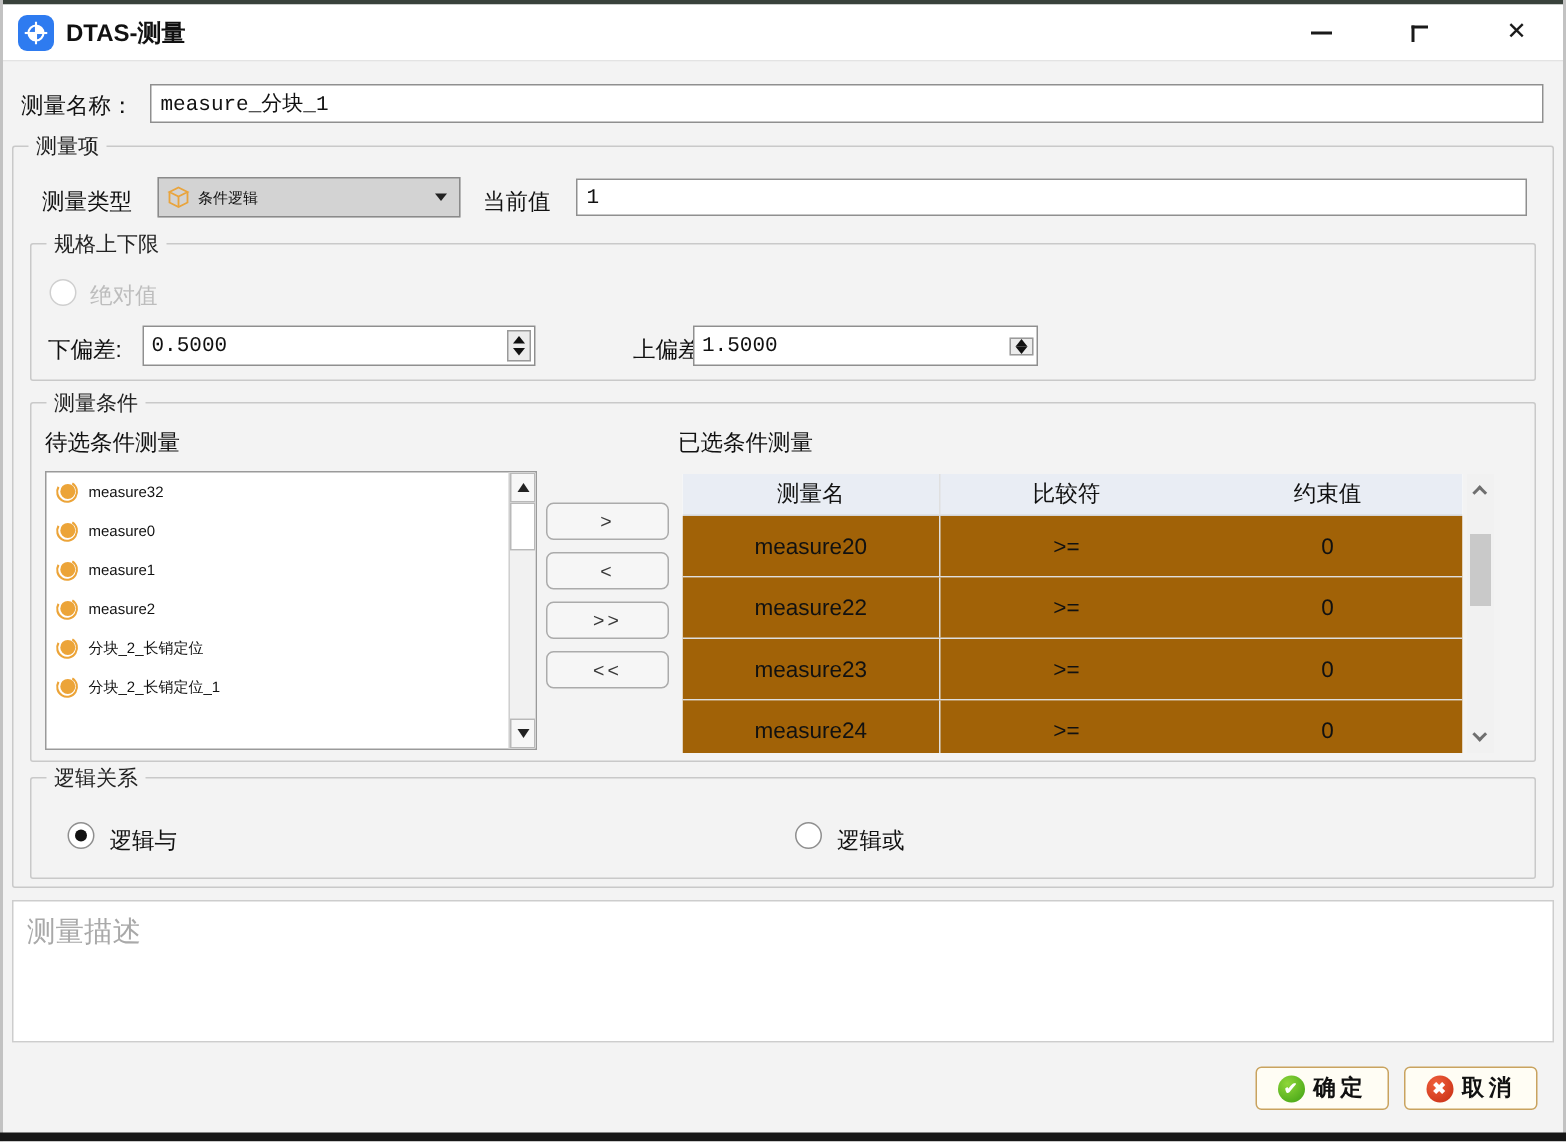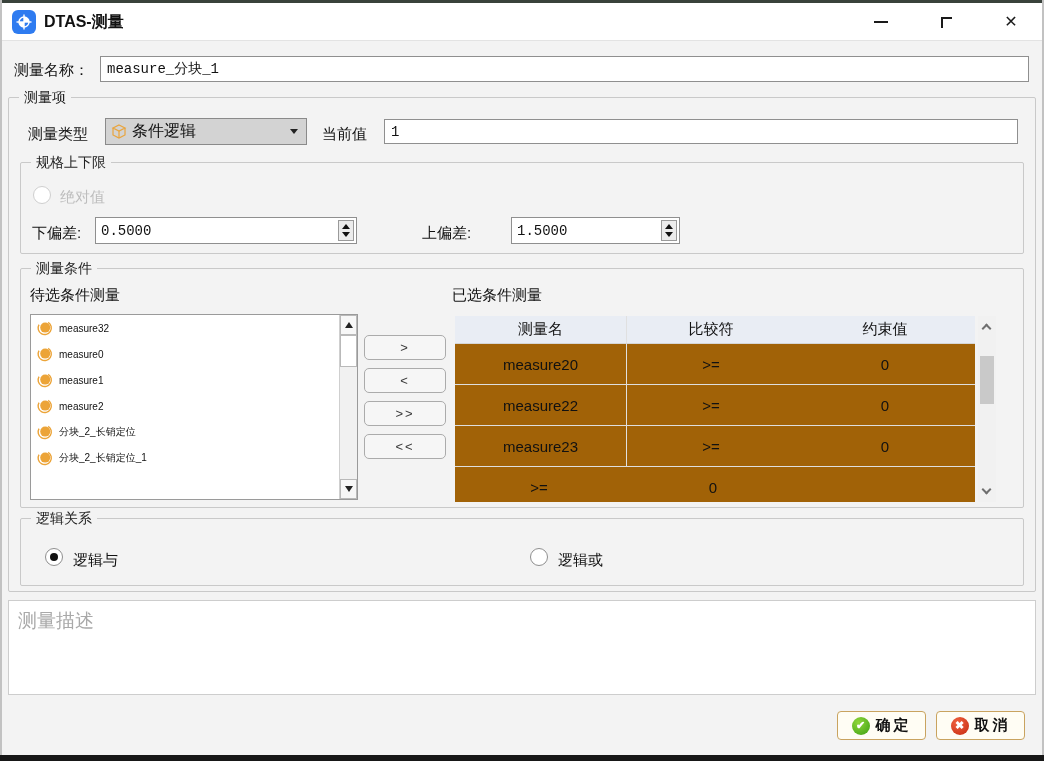--- a/index.html
+++ b/index.html
@@ -40,21 +40,21 @@
   .g-main{left:8px;top:97px;width:1028px;height:495px;}
   .g-spec{left:20px;top:162px;width:1004px;height:92px;}
   .g-cond{left:20px;top:268px;width:1004px;height:240px;}
   .g-logic{left:20px;top:518px;width:1004px;height:68px;}
 
   
   .lbl-type{left:28px;top:125px;}
   .combo{position:absolute;left:105px;top:118px;width:202px;height:27px;background:#d3d3d3;
          border:1px solid #8a8a8a;display:flex;align-items:center;gap:4px;
          padding:0 8px 0 4px;cursor:pointer;}
-  .combo-text{font-size:16px;flex:1;}
+  .combo-text{font-size:10px;flex:1;}
   .combo-arrow{width:0;height:0;border-left:4px solid transparent;
                border-right:4px solid transparent;border-top:5px solid #222;}
   .lbl-current{left:322px;top:125px;}
   .inp-current{left:384px;top:119px;width:634px;height:25px;}
 
   
   .radio{position:absolute;width:18px;height:18px;border-radius:50%;background:#fff;
          border:1px solid #8f8f8f;cursor:pointer;}
   .radio.checked::after{content:"";position:absolute;left:4px;top:4px;width:8px;height:8px;
          border-radius:50%;background:#111;}
@@ -64,21 +64,21 @@
   .radio-and{left:45px;top:548px;}
   .lbl-and{left:73px;top:551px;}
   .radio-or{left:530px;top:548px;}
   .lbl-or{left:558px;top:551px;}
 
   
   .lbl-lower{left:32px;top:224px;}
   .lbl-upper{left:422px;top:224px;}
   .spin{position:absolute;background:#fff;border:1px solid #8f8f8f;display:flex;}
   .spin-lower{left:95px;top:217px;width:262px;height:27px;}
-  .spin-upper{left:511px;top:217px;width:169px;height:27px;}
+  .spin-upper{left:462px;top:217px;width:230px;height:27px;align-items:center;}
   .spin input{flex:1;min-width:0;border:none;outline:none;background:transparent;
               font-family:"Liberation Mono",monospace;font-size:14px;padding:0 5px;color:#111;}
   .spin-btns{width:16px;margin:2px;border:1px solid #9a9a9a;background:#ececec;display:flex;
              flex-direction:column;align-items:center;justify-content:space-evenly;cursor:pointer;}
   .t-up{width:0;height:0;border-left:4px solid transparent;border-right:4px solid transparent;
         border-bottom:5px solid #111;}
   .t-dn{width:0;height:0;border-left:4px solid transparent;border-right:4px solid transparent;
         border-top:5px solid #111;}
 
   
@@ -311,20 +311,21 @@
       <span class="tc c1">measure22</span>
       <span class="tc c2">&gt;=</span>
       <span class="tc c3">0</span>
     </div>
     <div class="tbl-row">
       <span class="tc c1">measure23</span>
       <span class="tc c2">&gt;=</span>
       <span class="tc c3">0</span>
     </div>
     <div class="tbl-row">
+      <span class="tc c1">measure24</span>
       <span class="tc c2">&gt;=</span>
       <span class="tc c3">0</span>
     </div>
   </div>
   <div class="flat-sb">
     <span class="chev chev-up"></span>
     <span class="flat-thumb"></span>
     <span class="chev chev-dn"></span>
   </div>
 

